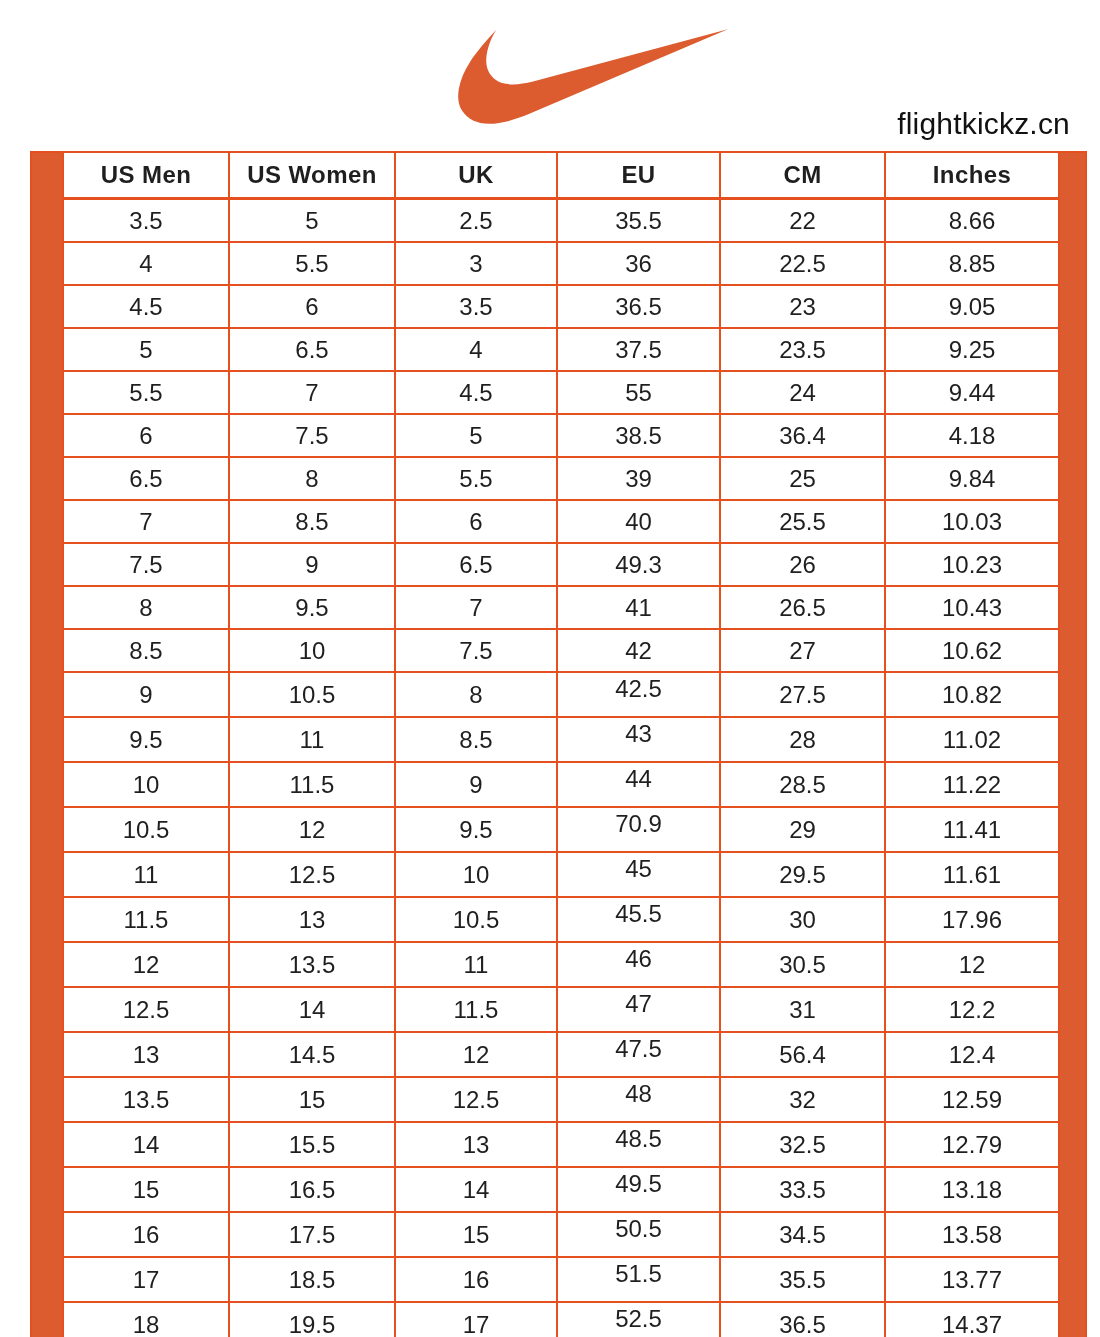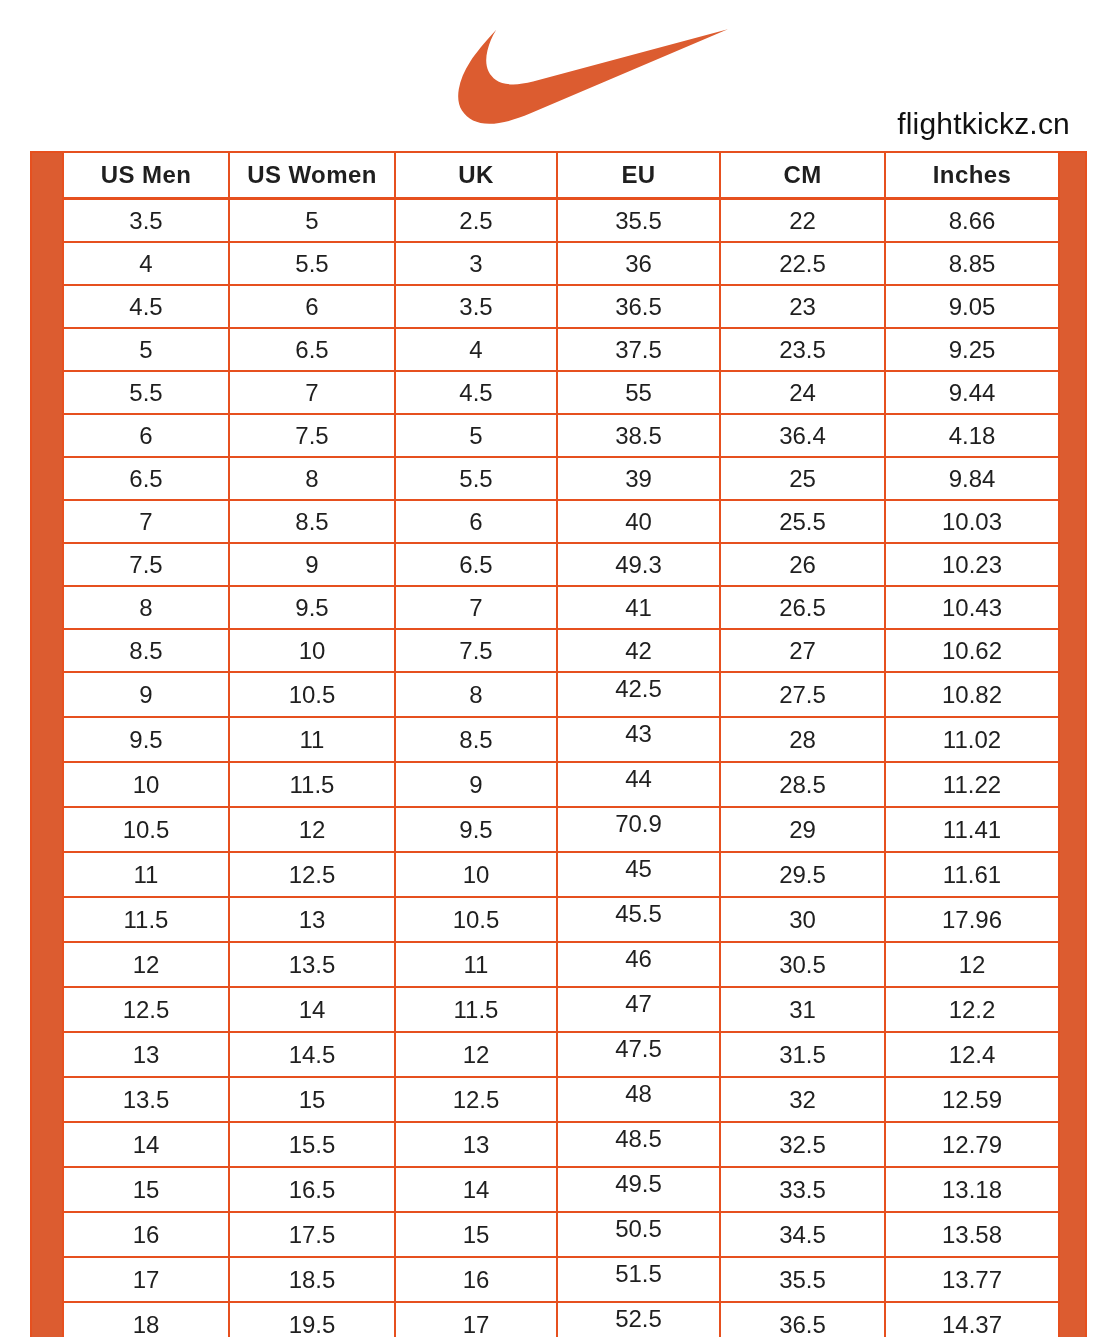--- a/index.html
+++ b/index.html
@@ -249,21 +249,21 @@
           <td>11.5</td>
           <td class="eu-up">47</td>
           <td>31</td>
           <td>12.2</td>
         </tr>
         <tr>
           <td>13</td>
           <td>14.5</td>
           <td>12</td>
           <td class="eu-up">47.5</td>
-          <td>31.5</td>
+          <td>56.4</td>
           <td>12.4</td>
         </tr>
         <tr>
           <td>13.5</td>
           <td>15</td>
           <td>12.5</td>
           <td class="eu-up">48</td>
           <td>32</td>
           <td>12.59</td>
         </tr>

